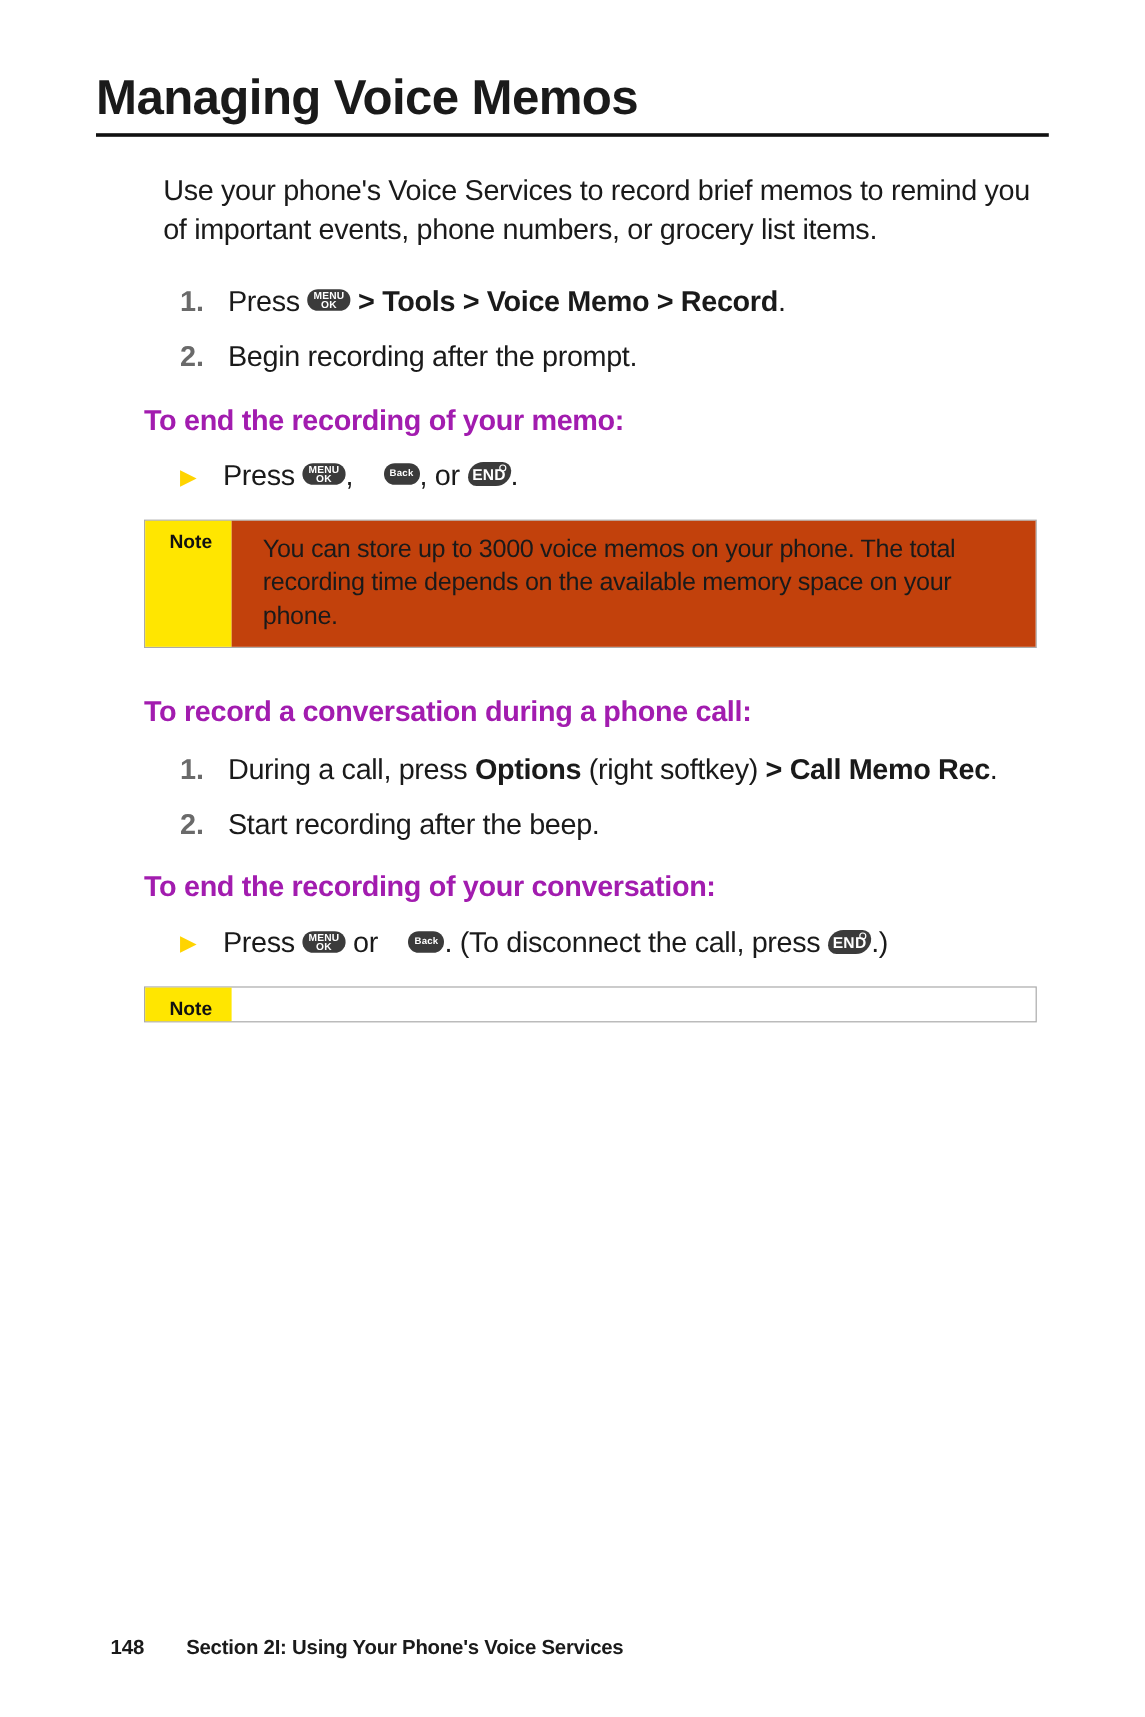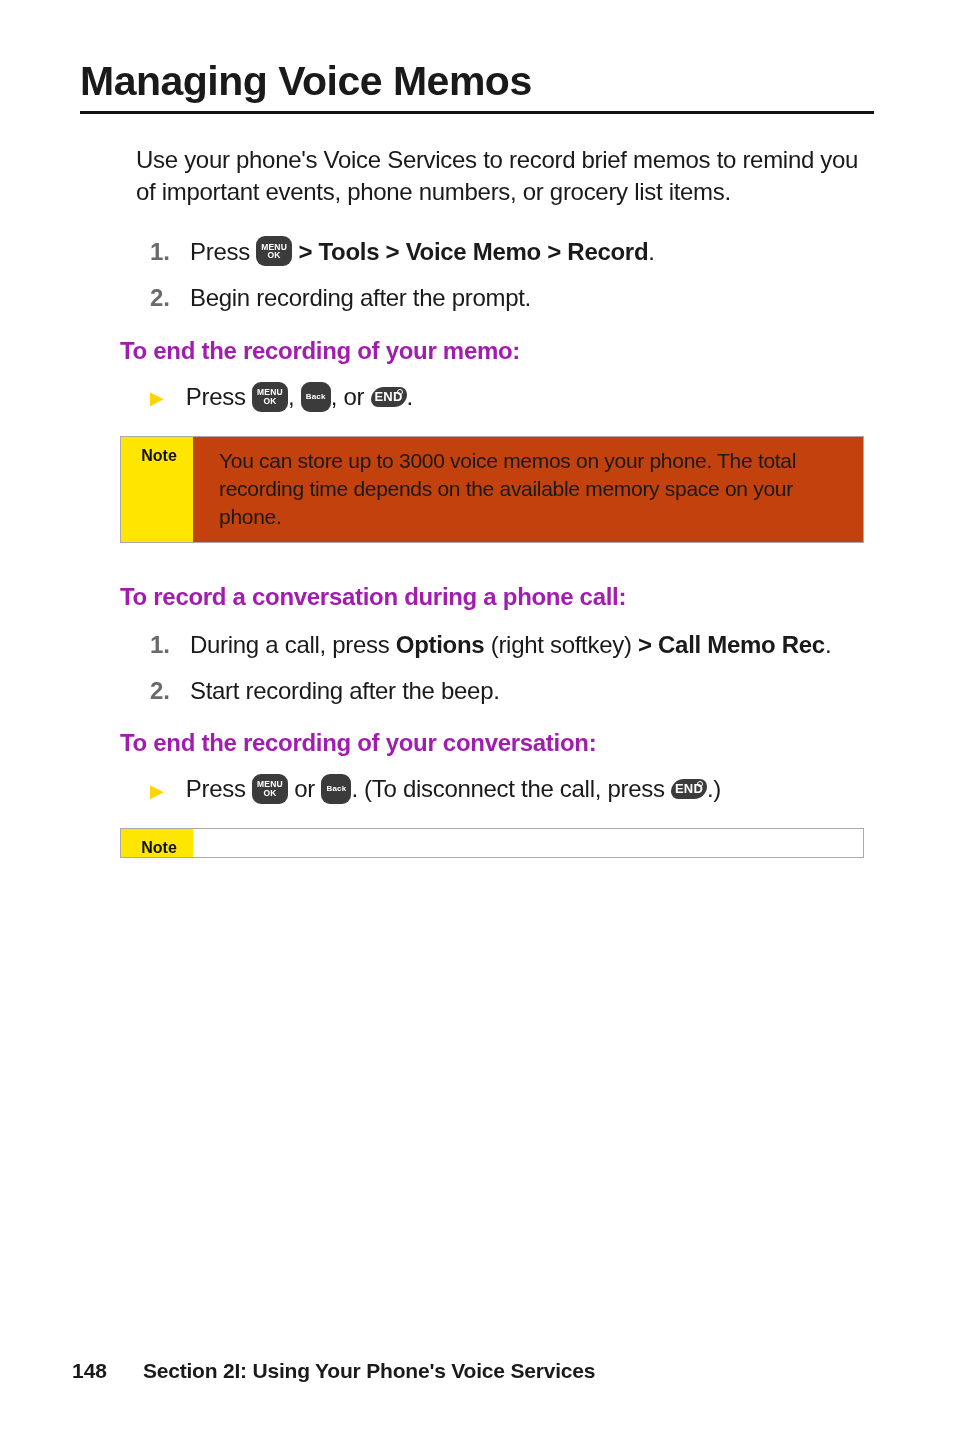--- a/index.html
+++ b/index.html
@@ -11,29 +11,29 @@
   .intro { font-size: 24px; line-height: 1.33; letter-spacing: -0.3px; }
   h2.subhead { font-size: 30px; font-weight: 700; margin-left: 20px; margin-bottom: 22px; letter-spacing: -0.3px; }
   ol.steps { list-style: none; margin-left: 70px; margin-bottom: 22px; }
   ol.steps > li { display: flex; align-items: flex-start; margin-bottom: 14px; font-size: 24px; line-height: 1.35; }
   ol.steps > li .num { color: #6a6a6a; font-weight: 700; min-width: 40px; font-size: 24px; }
   ol.steps > li .txt { flex: 1; letter-spacing: -0.3px; }
   .subhead2 { font-size: 24px; font-weight: 700; color: #a21caf; margin-left: 40px; margin-bottom: 18px; letter-spacing: -0.3px; }
   .bullet-line { margin-left: 70px; margin-bottom: 22px; display: flex; align-items: center; font-size: 24px; }
   .bullet-line .tri { color: #ffd400; font-size: 18px; margin-right: 22px; }
   .bullet-line .txt { letter-spacing: -0.3px; }
-  .key { display: inline-flex; align-items: center; justify-content: center; background: #3b3b3b; color: #fff; border-radius: 9px; font-size: 8.5px; font-weight: 700; line-height: 1; padding: 3px 5px; min-width: 30px; height: 30px; vertical-align: middle; position: relative; top: -2px; letter-spacing: 0.2px; }
+  .key { display: inline-flex; align-items: center; justify-content: center; background: #3b3b3b; color: #fff; border-radius: 9px; font-size: 8.5px; font-weight: 700; line-height: 1; padding: 3px 5px; min-width: 30px; height: 18px; vertical-align: middle; position: relative; top: -2px; letter-spacing: 0.2px; }
   .key.end { border-radius: 18px 10px 18px 10px; width: 36px; height: 20px; font-size: 13px; }
   .key.end::after { content: ""; position: absolute; top: 2px; right: 4px; width: 4px; height: 4px; border: 0.8px solid #fff; border-radius: 50%; }
-  .key.back { font-size: 8px; }
+  .key.back { font-size: 8px; margin-left: 19px; }
   .notebox { margin-left: 40px; margin-right: 10px; margin-bottom: 30px; border: 1px solid #aaa; display: flex; align-items: stretch; }
   .notebox .label { background: #ffe600; color: #111; font-weight: 700; font-size: 16px; padding: 10px 8px 0 12px; min-width: 72px; display: flex; align-items: flex-start; justify-content: center; }
   .notebox .content { background: #c2410c; flex: 1; padding: 10px 14px 10px 26px; font-size: 21px; line-height: 1.35; letter-spacing: -0.3px; }
   .spacer-sm { height: 10px; }
-  .footer { position: absolute; bottom: 48px; left: 72px; font-size: 21px; }
+  .footer { position: absolute; bottom: 48px; left: 92px; font-size: 17px; }
   .footer .pg { font-weight: 700; margin-right: 30px; }
   .footer .sec { font-weight: 700; letter-spacing: -0.2px; }
   b, strong { font-weight: 700; }
 </style>
 </head>
 <body>
 
 <div class="page">
 
   <h1 class="title">Managing Voice Memos</h1>

